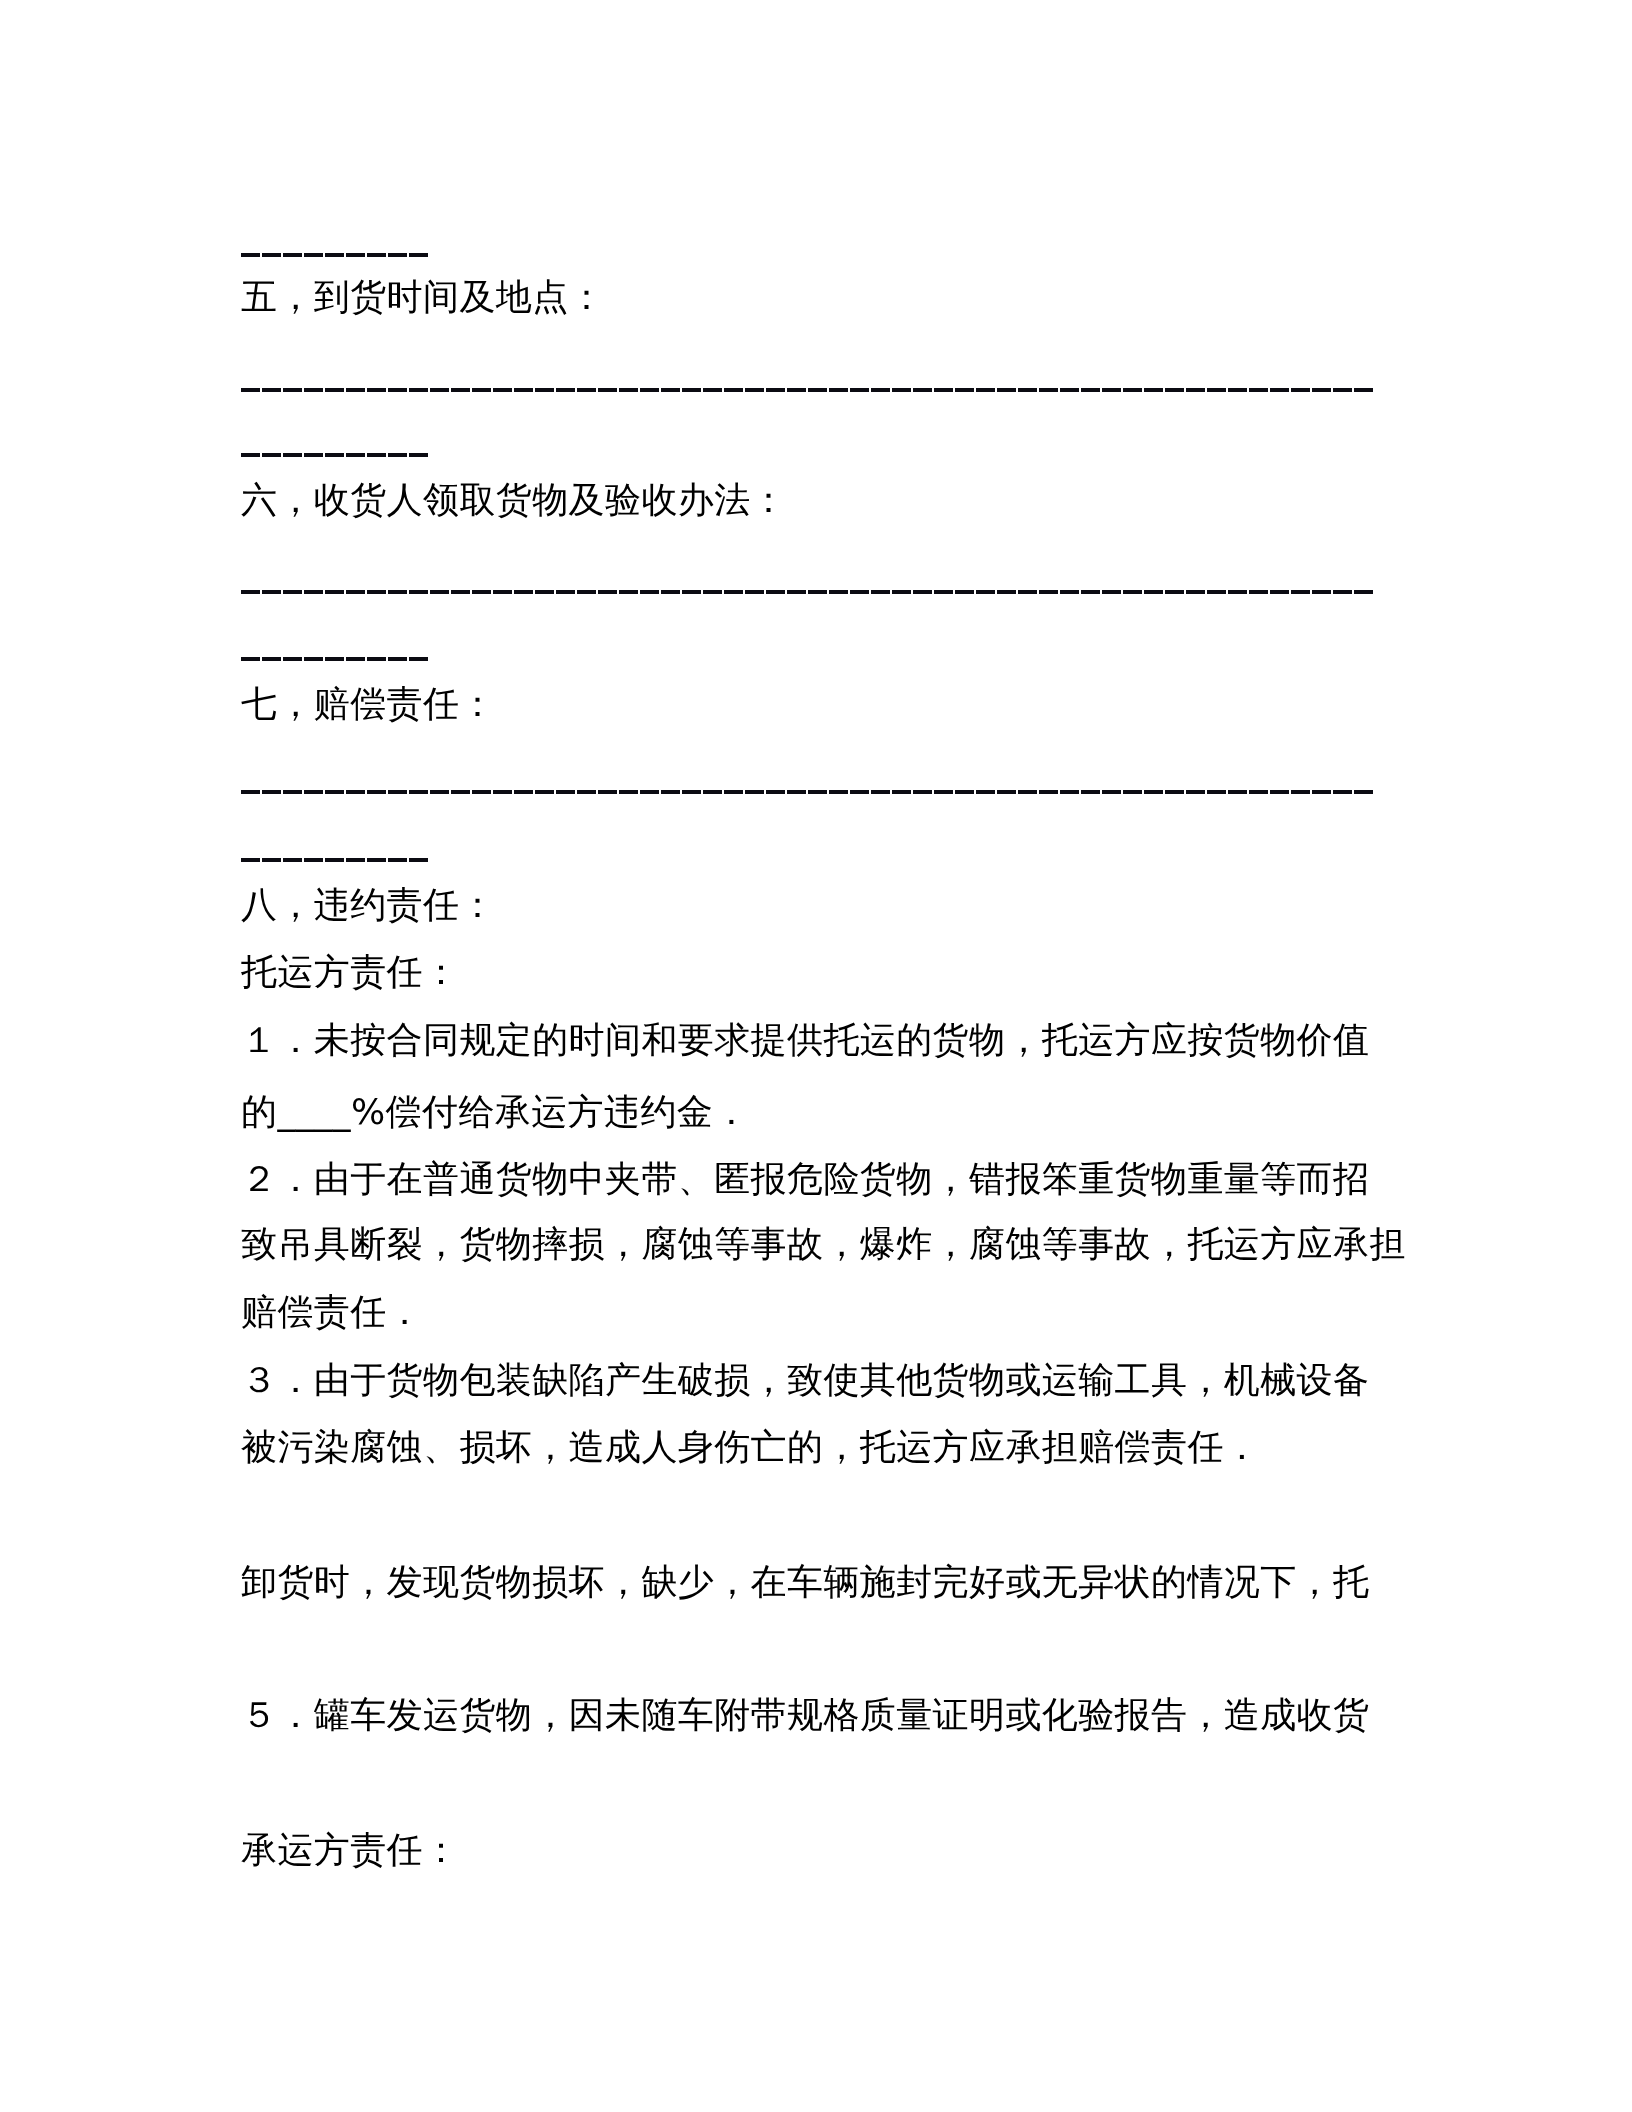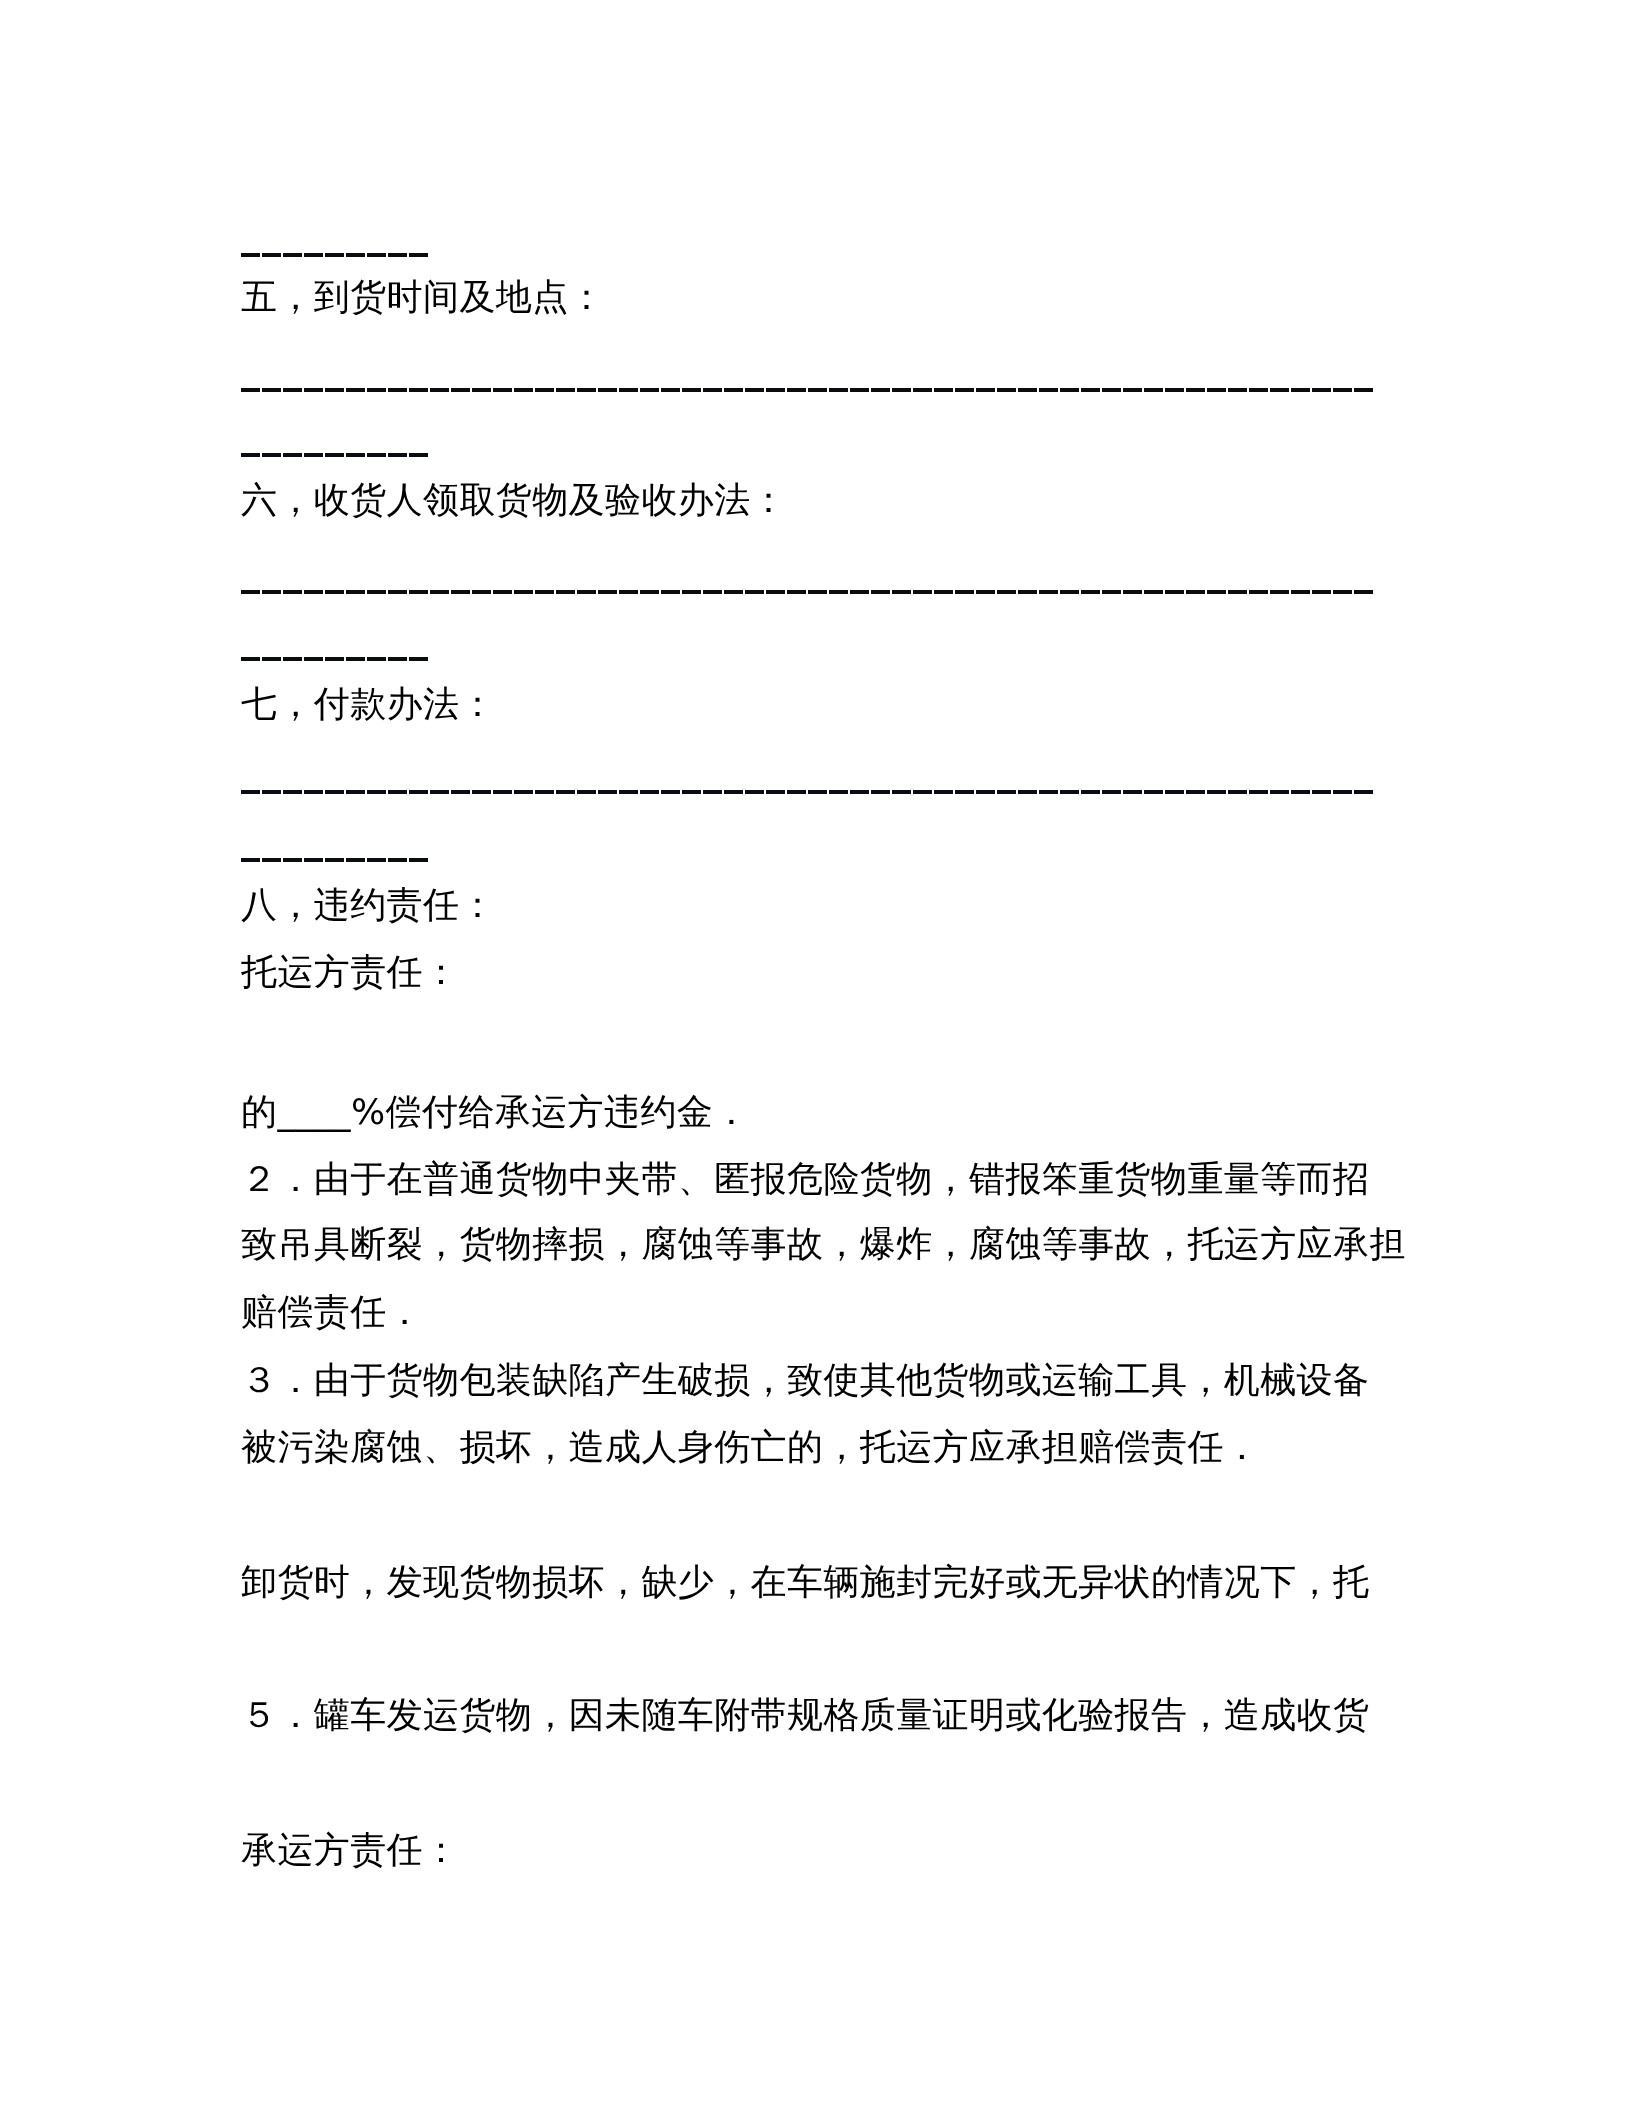--- a/index.html
+++ b/index.html
@@ -20,27 +20,28 @@
 
   <div class="dash short" style="top:241px"></div>
   <div class="line" style="top:265px">五，到货时间及地点：</div>
   <div class="dash long" style="top:376px"></div>
   <div class="dash short" style="top:441px"></div>
 
   <div class="line" style="top:468px">六，收货人领取货物及验收办法：</div>
   <div class="dash long" style="top:578px"></div>
   <div class="dash short" style="top:645px"></div>
 
-  <div class="line" style="top:672px">七，付款办法：</div>
+  <div class="line" style="top:672px">七，赔偿责任：</div>
   <div class="dash long" style="top:778px"></div>
   <div class="dash short" style="top:846px"></div>
 
   <div class="line" style="top:873px">八，违约责任：</div>
   <div class="line" style="top:940px">托运方责任：</div>
 
+  <div class="line" style="top:1008px">１．未按合同规定的时间和要求提供托运的货物，托运方应按货物价值</div>
   <div class="line" style="top:1080px">的____%偿付给承运方违约金．</div>
 
   <div class="line" style="top:1147px">２．由于在普通货物中夹带、匿报危险货物，错报笨重货物重量等而招</div>
   <div class="line" style="top:1212px">致吊具断裂，货物摔损，腐蚀等事故，爆炸，腐蚀等事故，托运方应承担</div>
   <div class="line" style="top:1280px">赔偿责任．</div>
 
   <div class="line" style="top:1348px">３．由于货物包装缺陷产生破损，致使其他货物或运输工具，机械设备</div>
   <div class="line" style="top:1415px">被污染腐蚀、损坏，造成人身伤亡的，托运方应承担赔偿责任．</div>
 
   <div class="line" style="top:1550px">卸货时，发现货物损坏，缺少，在车辆施封完好或无异状的情况下，托</div>

